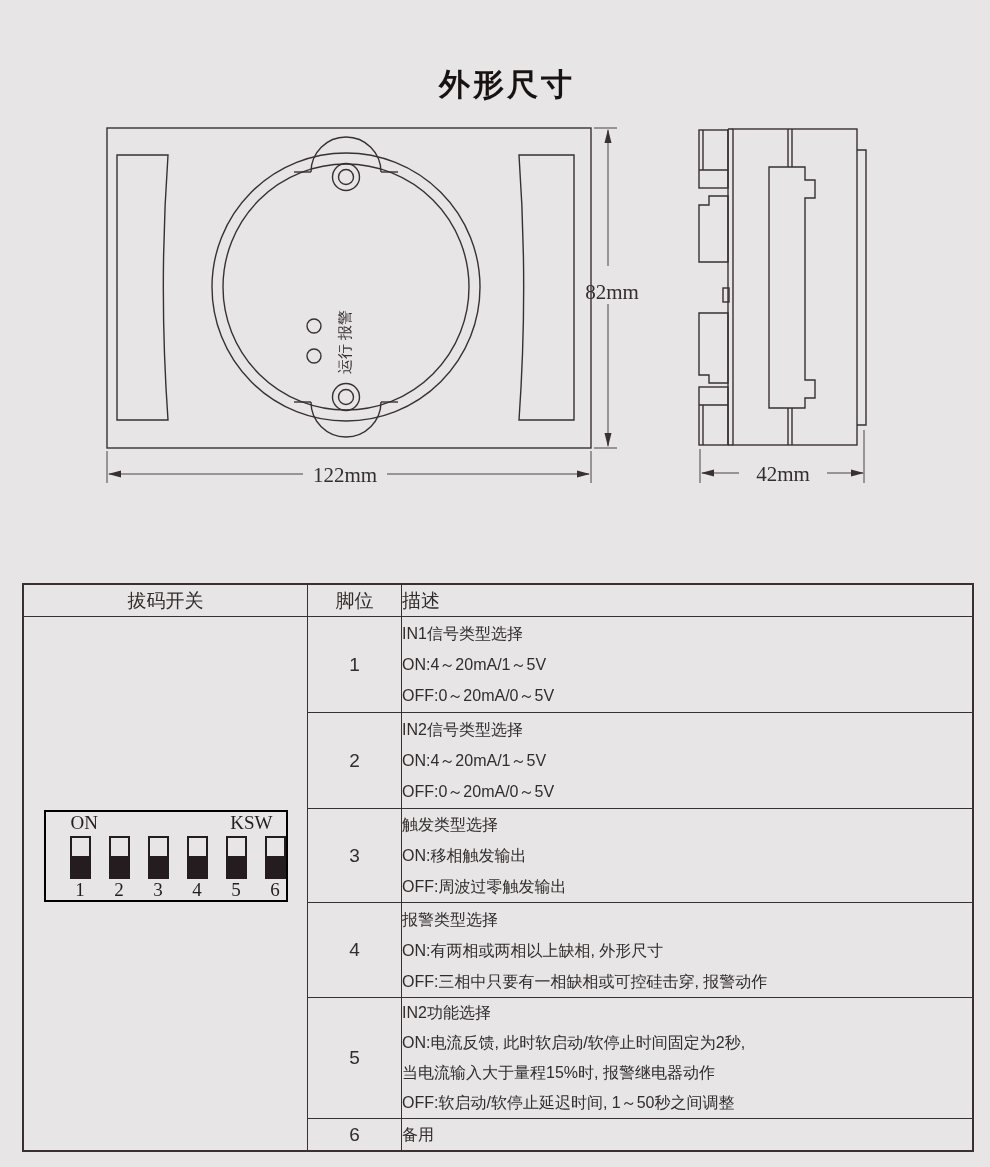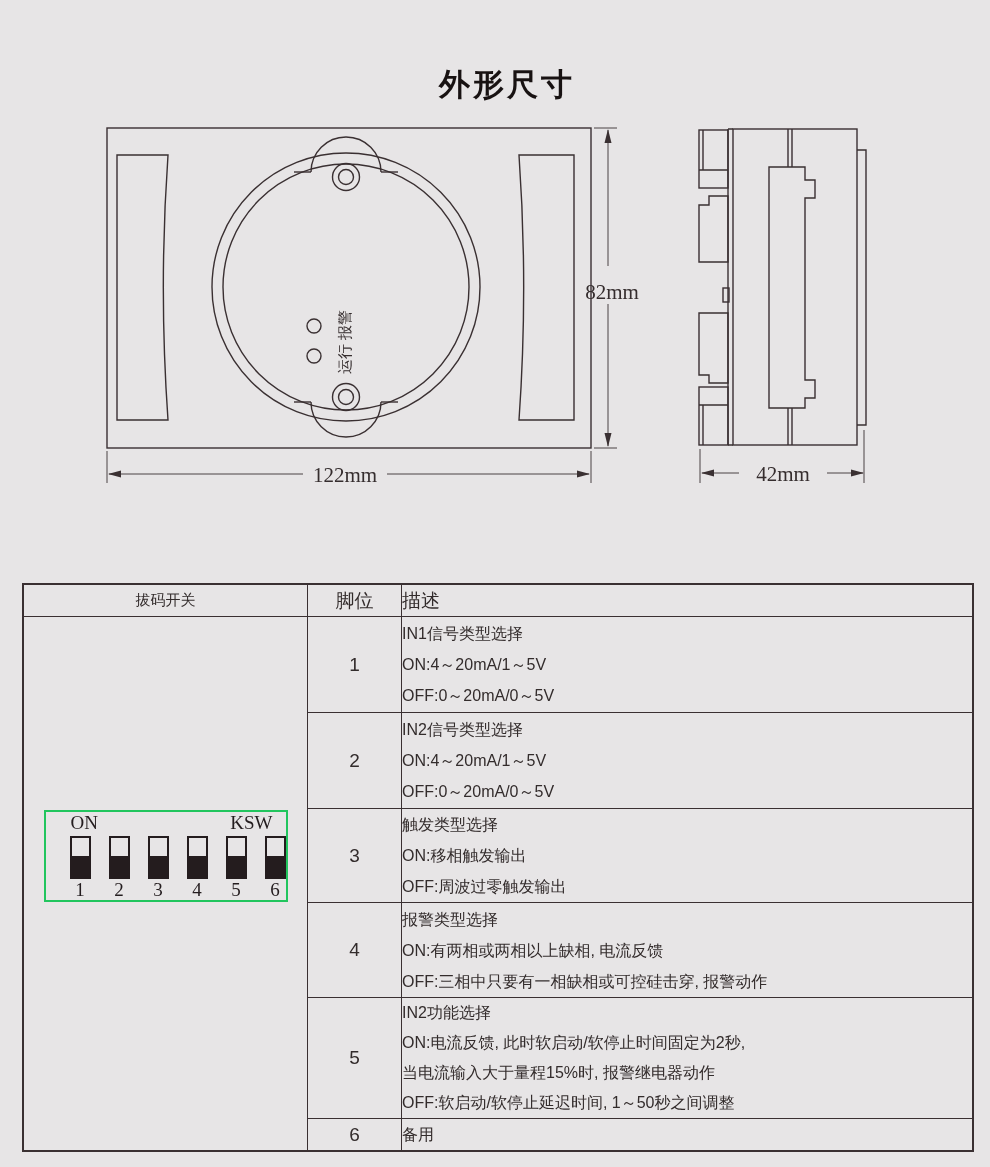--- a/index.html
+++ b/index.html
@@ -41,32 +41,32 @@
     border-collapse:collapse; table-layout:fixed;
     background:transparent;
   }
   table.spec th, table.spec td {
     border:1px solid #3a3032;
     padding:0;
     font-weight:normal;
     color:#332c2c;
   }
   table.spec { border:2px solid #3a3032; }
-  th.h-switch { width:283px; height:31px; font-size:15px; text-align:center; }
+  th.h-switch { width:283px; height:31px; font-size:19px; text-align:center; }
   th.h-pin    { width:93px;  font-size:19px; text-align:center; }
   th.h-desc   { width:570px; font-size:19px; text-align:left; padding-left:31px; }
   td.pin  { text-align:center; font-size:19px; }
   td.desc { font-size:16px; line-height:31px; padding:1px 8px 1px 31px; vertical-align:middle; }
   tr.r5 td.desc { line-height:30px; }
   td.switch-cell { vertical-align:top; }
   .dip-wrap { padding-top:193px; display:flex; justify-content:center; }
   .dip-box {
     position:relative;
     width:244px; height:92px;
-    border:2px solid #22c55e;
+    border:2px solid #000000;
     box-sizing:border-box;
   }
   .dip-on, .dip-ksw {
     position:absolute; top:0px;
     font-family:"Liberation Serif", serif;
     font-size:19px; color:#241d1f; line-height:22px;
   }
   .dip-on  { left:25px; }
   .dip-ksw { right:13px; }
   .sw {
@@ -235,21 +235,21 @@
         <td class="desc">
           <div>触发类型选择</div>
           <div>ON:移相触发输出</div>
           <div>OFF:周波过零触发输出</div>
         </td>
       </tr>
       <tr class="r4">
         <td class="pin" style="height:94px">4</td>
         <td class="desc">
           <div>报警类型选择</div>
-          <div>ON:有两相或两相以上缺相, 电流反馈</div>
+          <div>ON:有两相或两相以上缺相, 外形尺寸</div>
           <div>OFF:三相中只要有一相缺相或可控硅击穿, 报警动作</div>
         </td>
       </tr>
       <tr class="r5">
         <td class="pin" style="height:120px">5</td>
         <td class="desc">
           <div>IN2功能选择</div>
           <div>ON:电流反馈, 此时软启动/软停止时间固定为2秒,</div>
           <div>当电流输入大于量程15%时, 报警继电器动作</div>
           <div>OFF:软启动/软停止延迟时间, 1～50秒之间调整</div>

